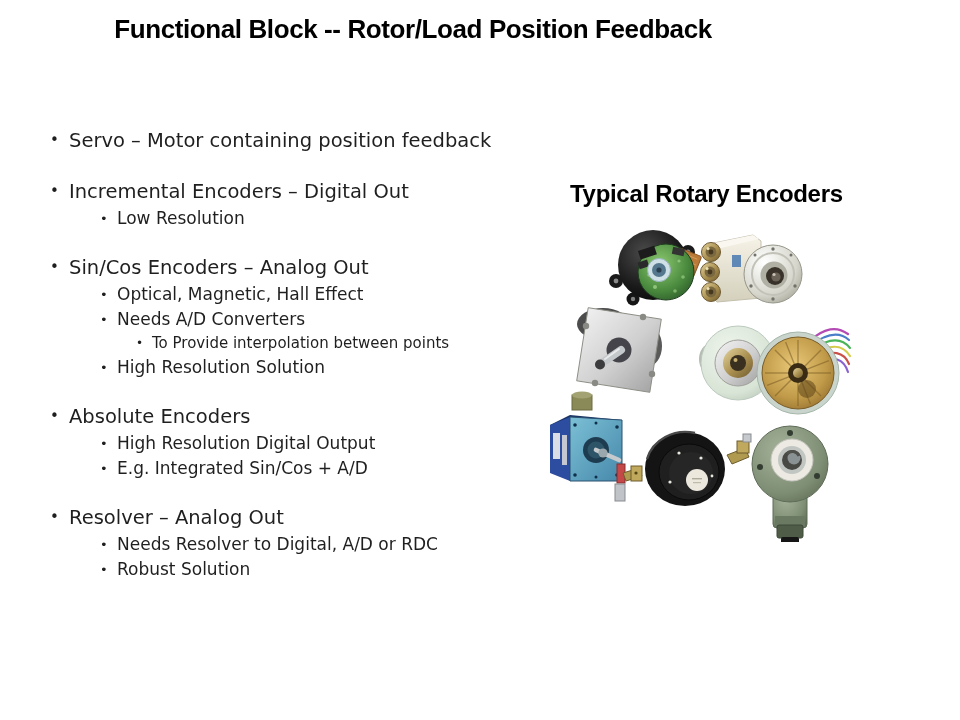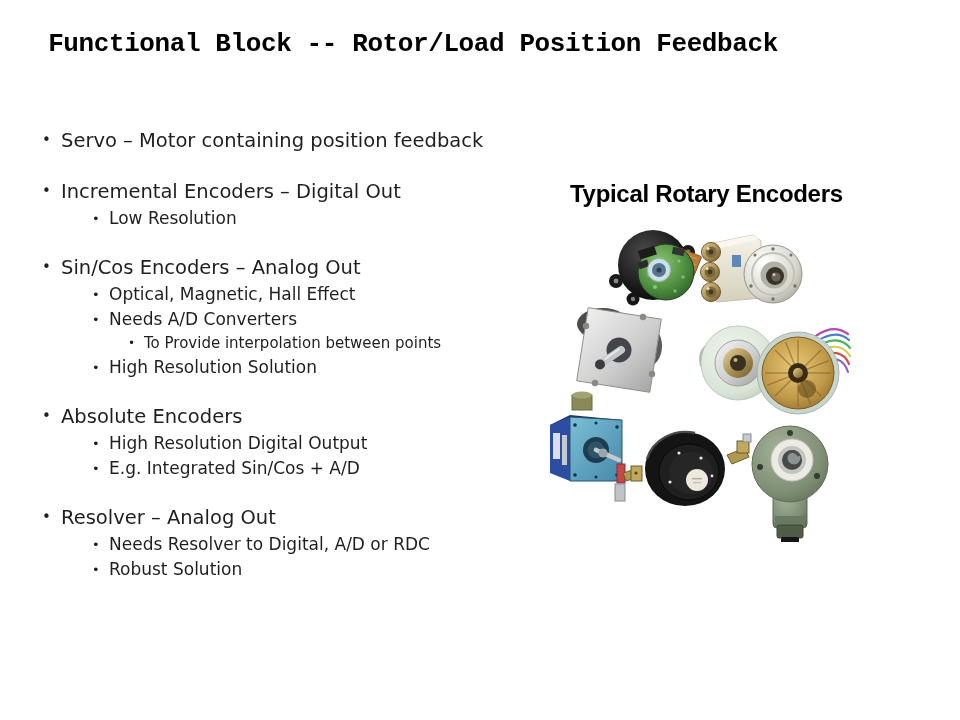--- a/index.html
+++ b/index.html
@@ -6,30 +6,30 @@
   html,body { width:960px; height:720px; }
   body {
     position:relative;
     width:960px; height:720px;
     background:#ffffff;
     font-family:"DejaVu Sans", sans-serif;
     color:#1f1f1f;
     overflow:hidden;
   }
   .slide-title {
-    position:absolute; top:29px; left:0; width:826px;
+    position:absolute; top:14px; left:0; width:826px;
     text-align:center;
-    font-family:Liberation Mono, monospace;
+    font-family:Liberation Sans, sans-serif;
     font-weight:bold;
     font-size:26px;
     letter-spacing:-0.4px;
     color:#000000;
   }
   .outline {
-    position:absolute; top:126px; left:40px; width:486px;
+    position:absolute; top:126px; left:48px; width:486px;
     list-style:none;
   }
   .outline .grp { margin-top:22px; }
   .outline .grp:first-child { margin-top:0; }
   .li { display:flex; align-items:flex-start; }
   .li::before {
     content:"\2022";
     flex:none;
     color:#1f1f1f;
   }

